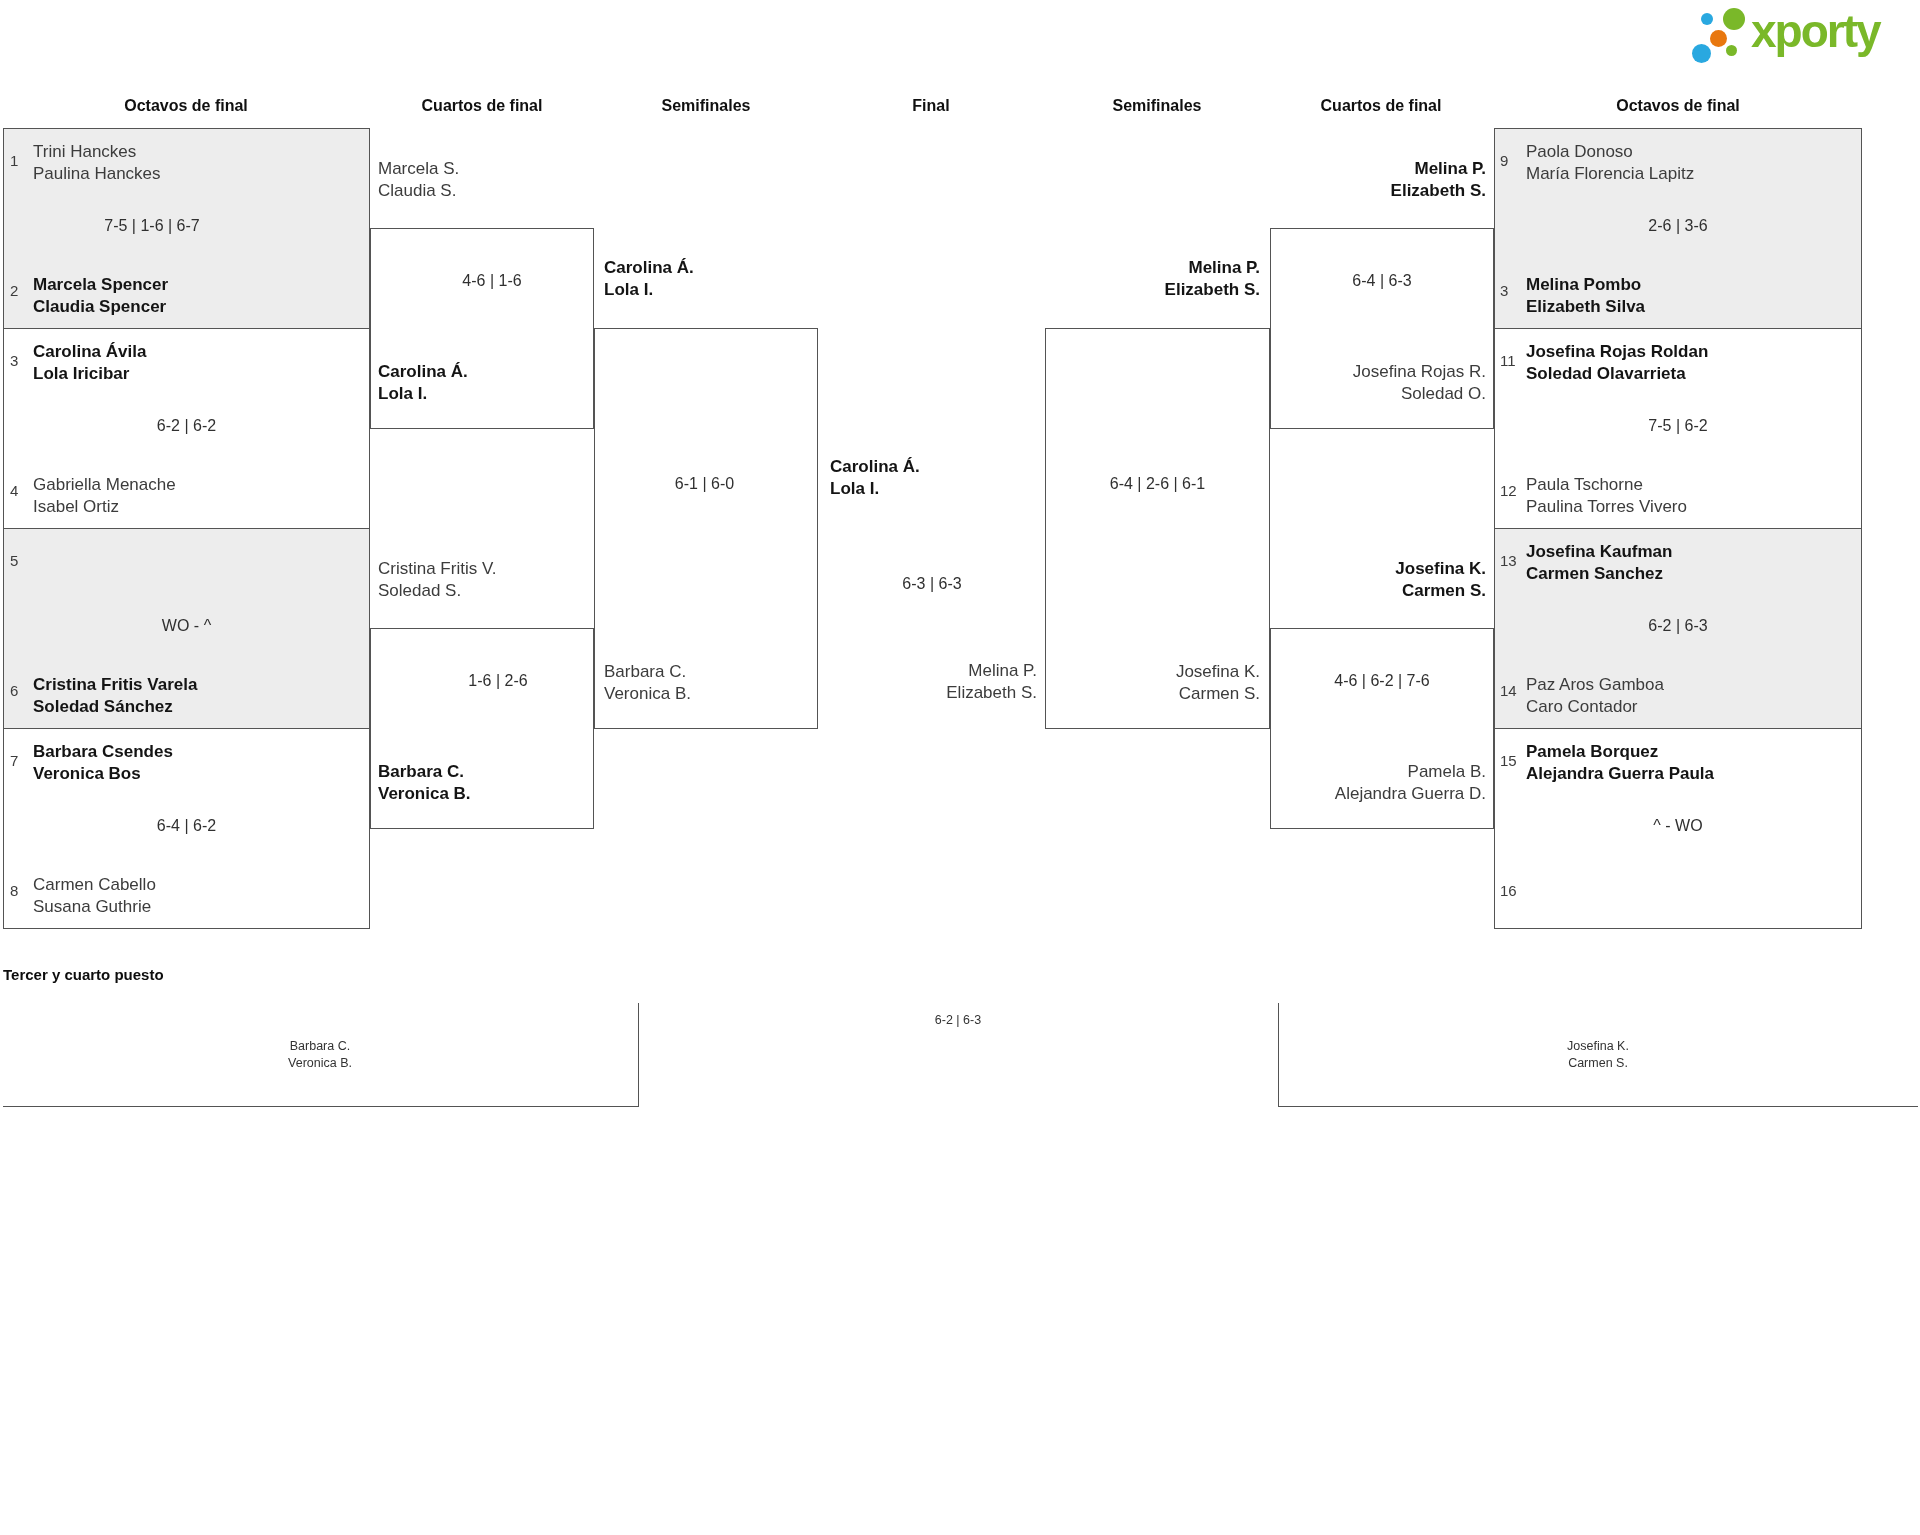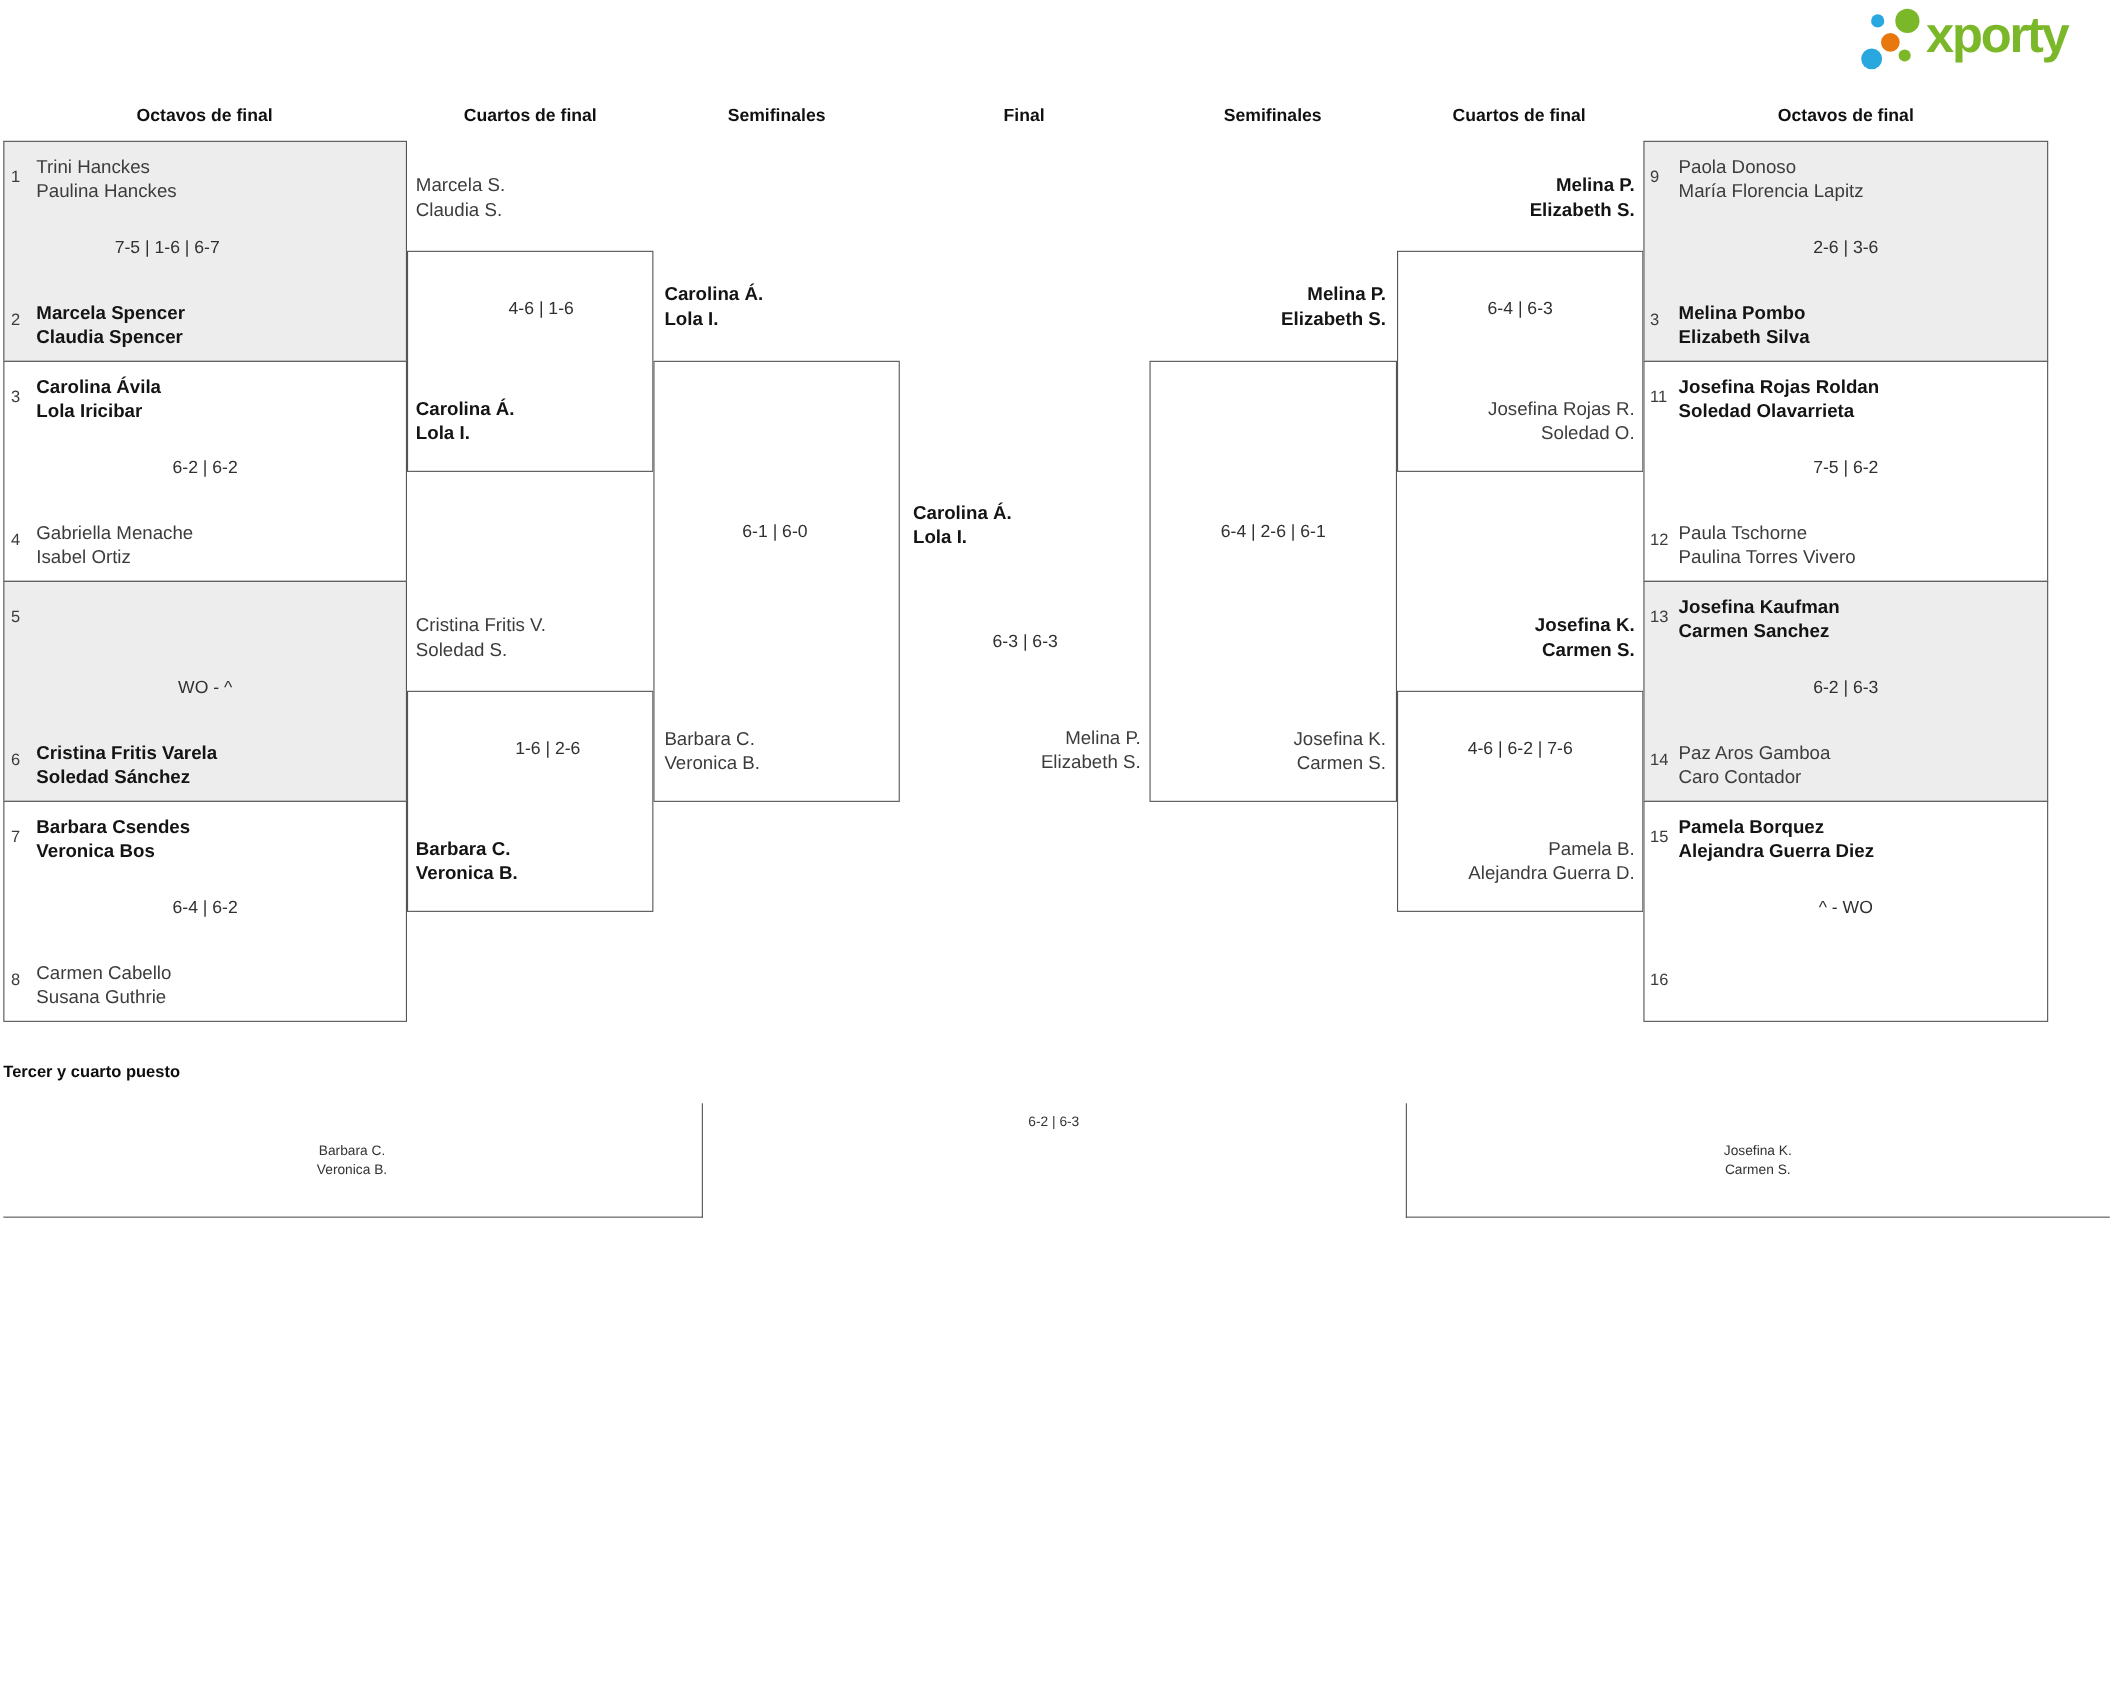--- a/index.html
+++ b/index.html
@@ -131,21 +131,21 @@
   <div class="seed" style="left:1500px;top:682px">14</div>
   <div class="team" style="left:1526px;top:674px">
     <div>Paz Aros Gamboa</div>
     <div>Caro Contador</div>
   </div>
 
   <div class="box" style="left:1494px;top:728px;width:368px;height:201px"></div>
   <div class="seed" style="left:1500px;top:752px">15</div>
   <div class="team w" style="left:1526px;top:741px">
     <div>Pamela Borquez</div>
-    <div>Alejandra Guerra Diez</div>
+    <div>Alejandra Guerra Paula</div>
   </div>
   <div class="score" style="left:1494px;top:815px;width:368px">^ - WO</div>
   <div class="seed" style="left:1500px;top:882px">16</div>
   <div class="team" style="left:1526px;top:874px">
     <div></div>
     <div></div>
   </div>
 
   <div class="box" style="left:370px;top:228px;width:224px;height:201px"></div>
   <div class="team" style="left:378px;top:158px">

